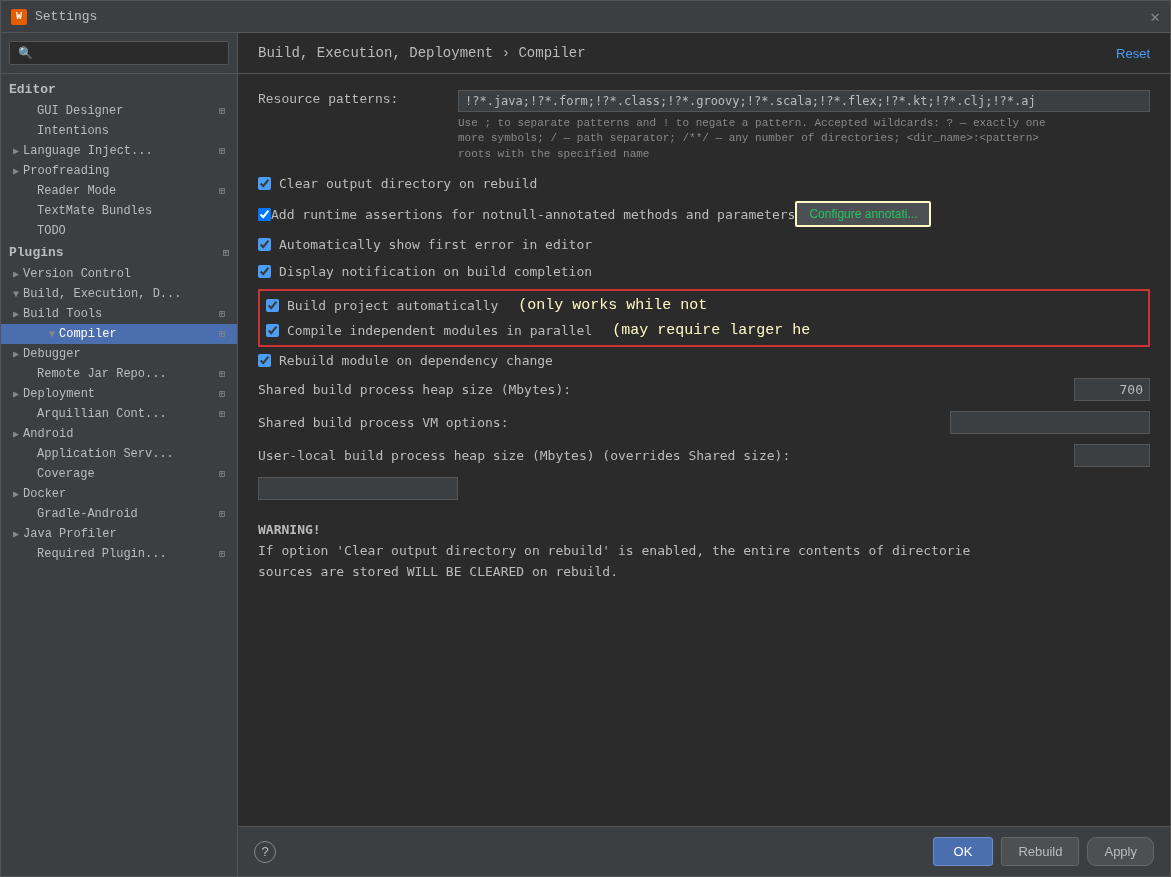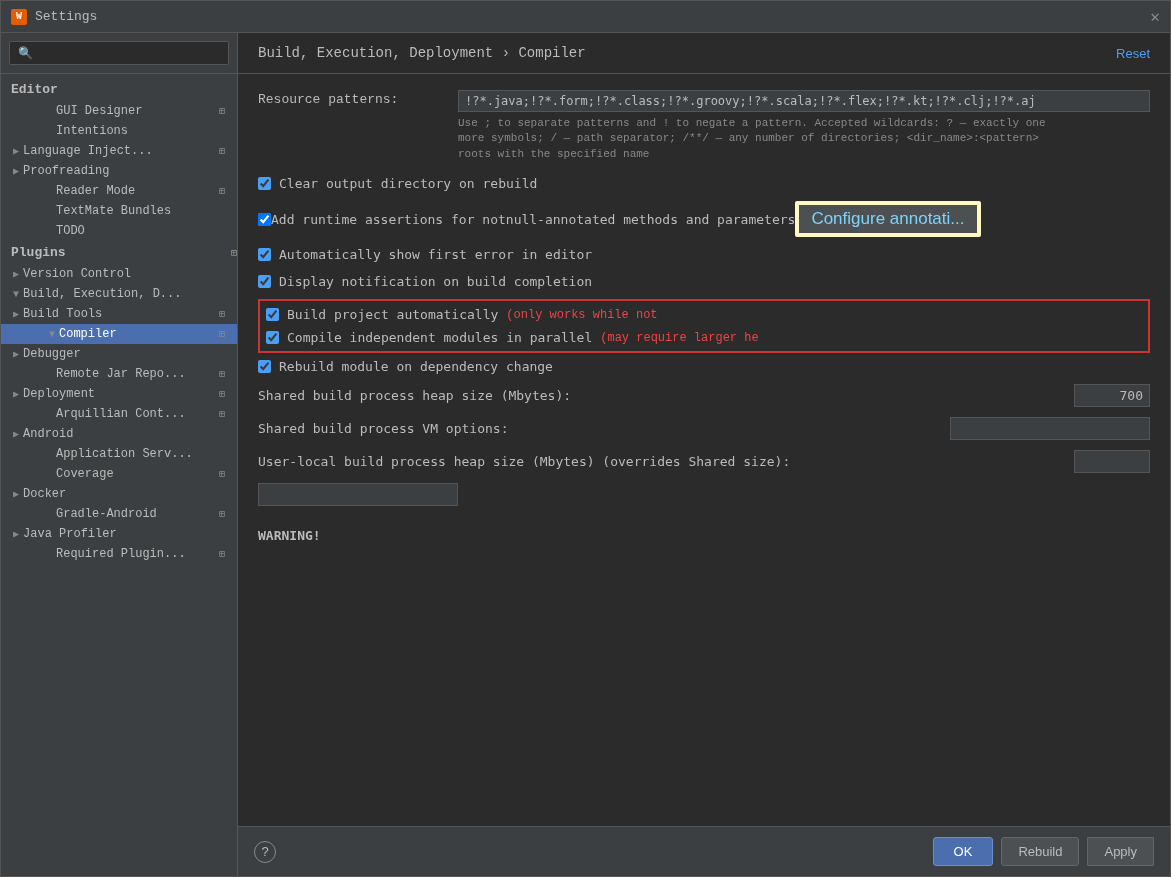--- a/index.html
+++ b/index.html
@@ -82,42 +82,41 @@
     }
     .sidebar-nav {
       flex: 1;
       overflow-y: auto;
       padding: 4px 0;
     }
     .nav-section-header {
       color: #bbbbbb;
       font-size: 13px;
       font-weight: bold;
-      padding: 4px 0;
-      display: flex;
-      align-items: center;
-      cursor: pointer;
-      margin-left: 10px;
+      padding: 4px 8px;
+      display: flex;
+      align-items: center;
+      cursor: pointer;
     }
     .nav-item {
       padding: 3px 12px 3px 24px;
       color: #bbbbbb;
       font-size: 12px;
       cursor: pointer;
       display: flex;
       align-items: center;
       white-space: nowrap;
       overflow: hidden;
     }
     .nav-item.active {
       background: #4b6eaf;
       color: #ffffff;
     }
     .nav-item.sub-item {
-      padding-left: 55px;
+      padding-left: 36px;
     }
     .nav-item.expandable {
       padding-left: 12px;
     }
     .nav-icon {
       margin-left: auto;
       font-size: 10px;
       color: #888;
     }
     .chevron {
@@ -196,35 +195,35 @@
     .checkbox-row input[type="checkbox"] {
       margin-right: 8px;
       accent-color: #4b9ef8;
     }
     .checkbox-label {
       font-size: 13px;
       font-family: monospace;
       color: #bbbbbb;
     }
     .side-note {
-      color: #ef4444;
-      font-size: 12px;
-      margin-left: 8px;
+      color: #fef9c3;
+      font-size: 15px;
+      margin-left: 20px;
     }
     .two-col-row {
       display: flex;
       align-items: center;
       margin-bottom: 8px;
     }
     .configure-btn {
       background: #4c5052;
-      border: 4px solid #fef9c3;
-      color: #7dd3fc;
+      border: 2px solid #fef9c3;
+      color: #22c55e;
       padding: 4px 12px;
-      font-size: 17px;
+      font-size: 12px;
       cursor: pointer;
       border-radius: 2px;
     }
     .heap-row {
       display: flex;
       align-items: center;
       margin-bottom: 10px;
     }
     .heap-label {
       flex: 1;
@@ -310,21 +309,21 @@
       cursor: pointer;
       border-radius: 3px;
     }
     .btn-apply {
       background: #4c5052;
       border: 1px solid #666;
       color: #bbbbbb;
       padding: 6px 16px;
       font-size: 13px;
       cursor: pointer;
-      border-radius: 1px;
+      border-radius: 9px;
     }
   </style>
 </head>
 <body>
 
 <div class="window">
 
   <div class="titlebar">
     <div class="titlebar-icon">
       <span>W</span>
@@ -510,20 +509,21 @@
         <div class="heap-row">
           <span class="heap-label">User-local build process heap size (Mbytes) (overrides Shared size):</span>
           <input class="heap-input" type="text" value="" style="">
         </div>
         <div class="heap-row">
           <input class="heap-input-wide" type="text" value="" style="">
         </div>
 
         <div class="warning-section">
           <div class="warning-title">WARNING!</div>
+          <div>If option 'Clear output directory on rebuild' is enabled, the entire contents of directorie<br>sources are stored WILL BE CLEARED on rebuild.</div>
         </div>
       </div>
 
       <div class="footer">
         <div class="footer-left">
           <button class="help-btn">?</button>
         </div>
         <div class="footer-right">
           <button class="btn-ok">OK</button>
           <button class="btn-cancel">Rebuild</button>

